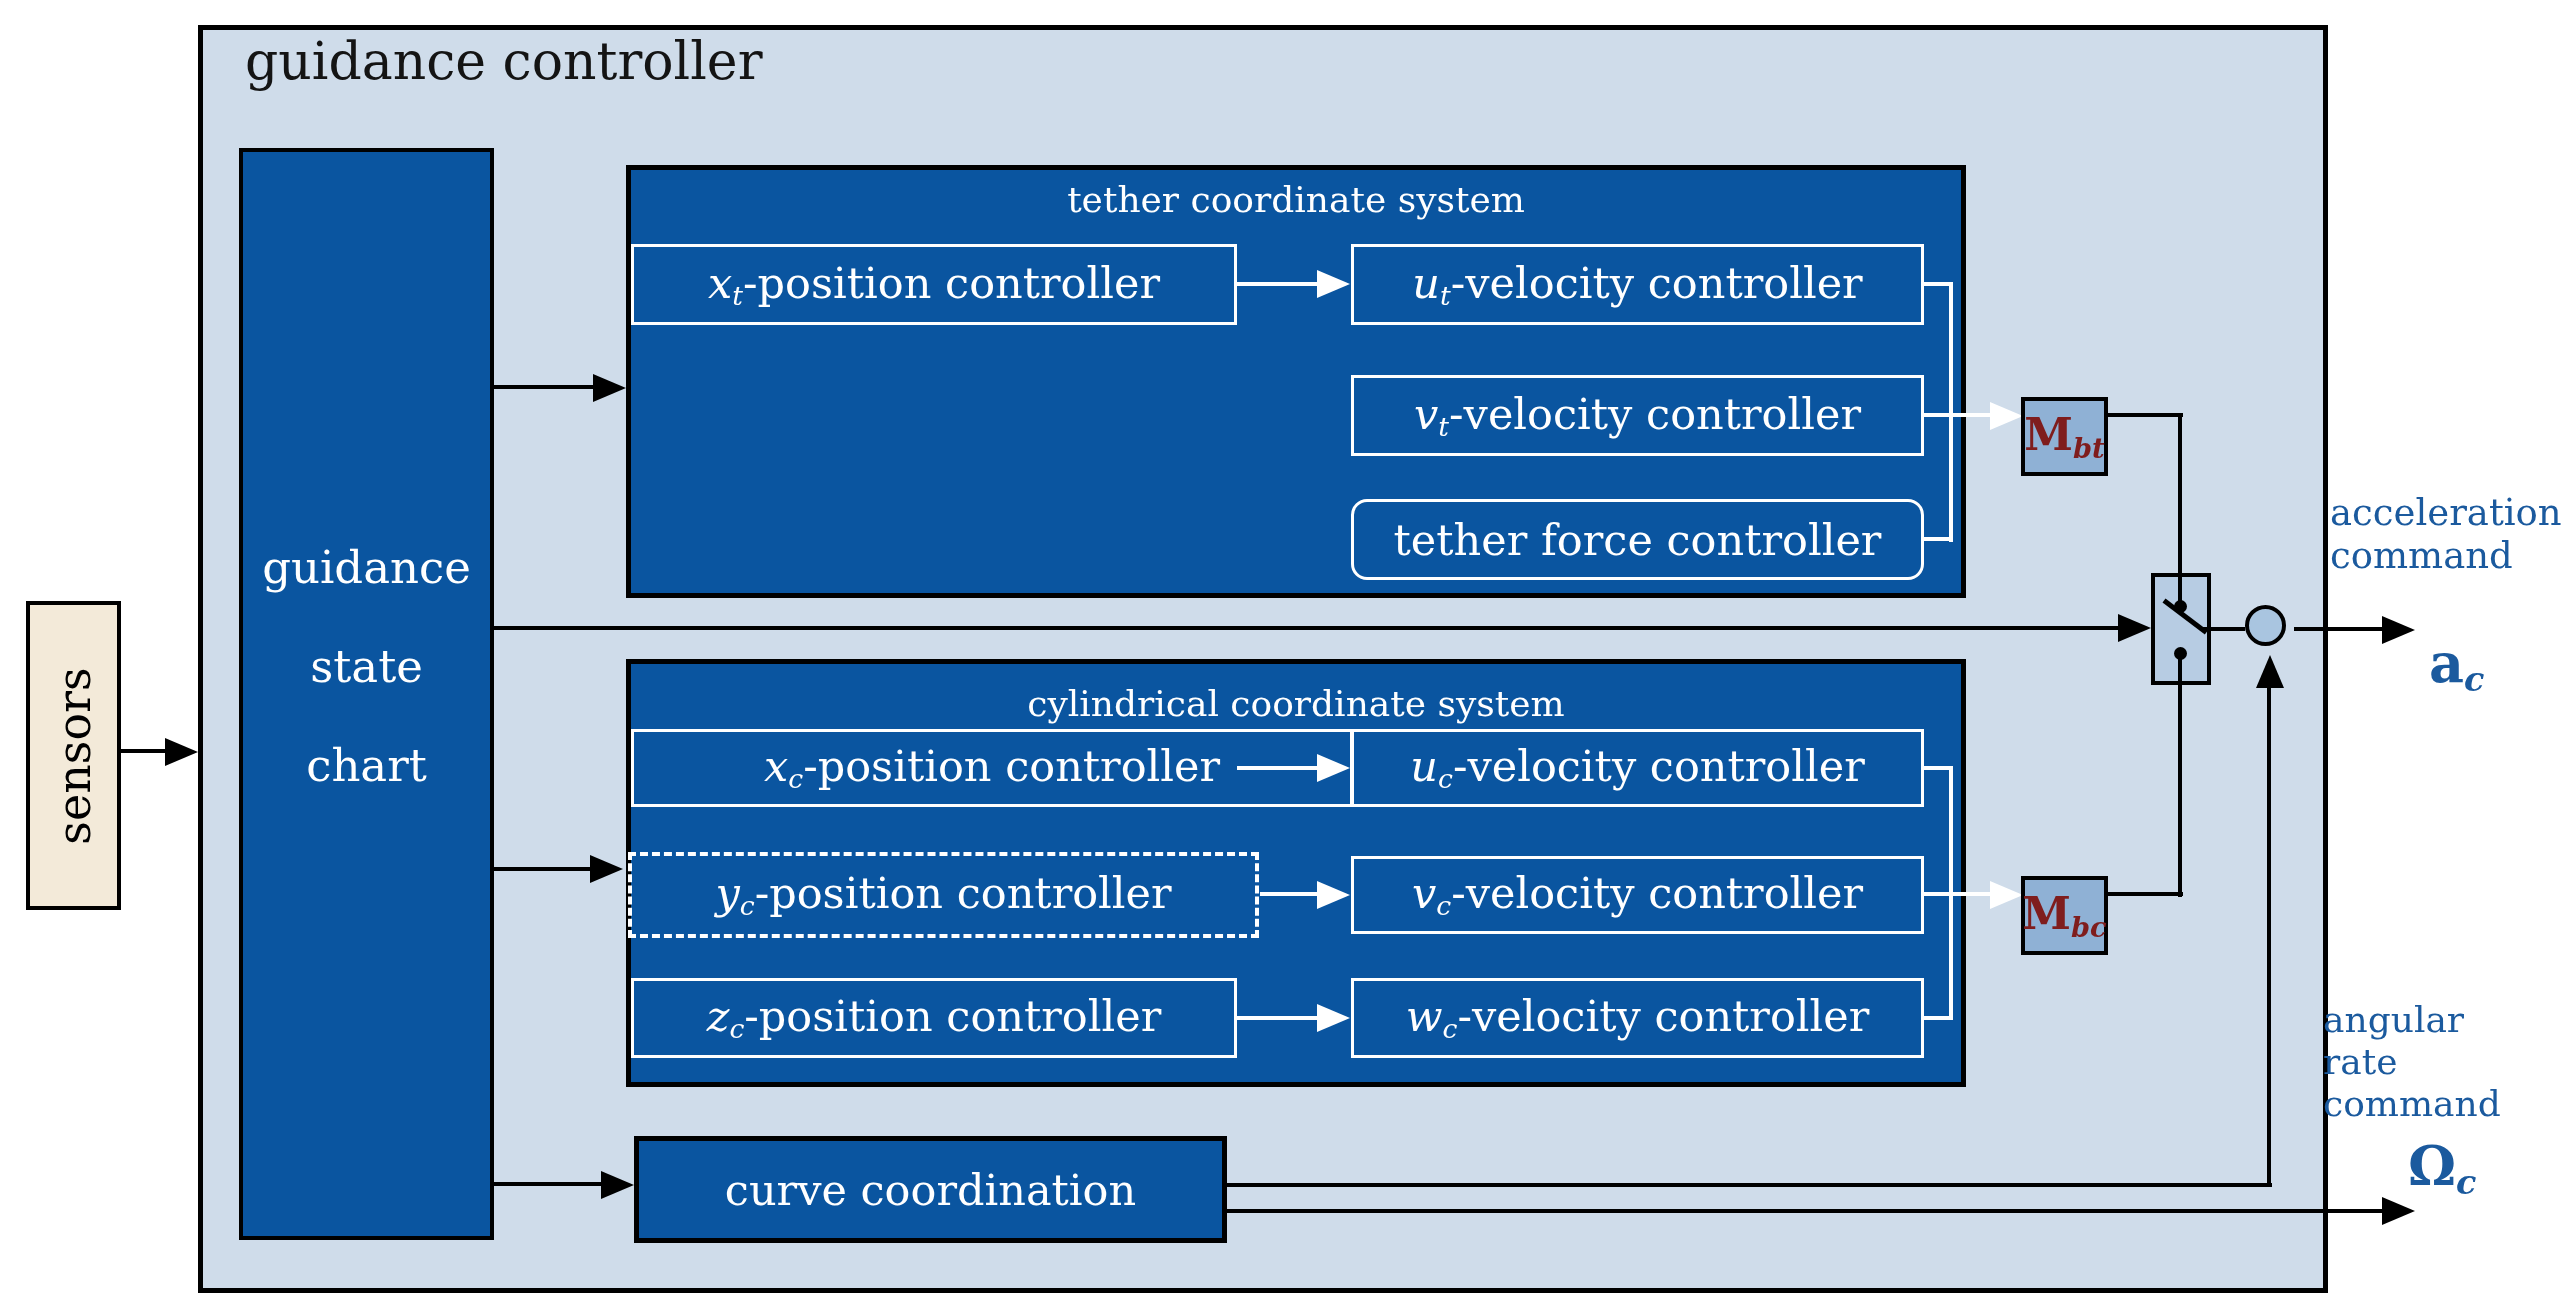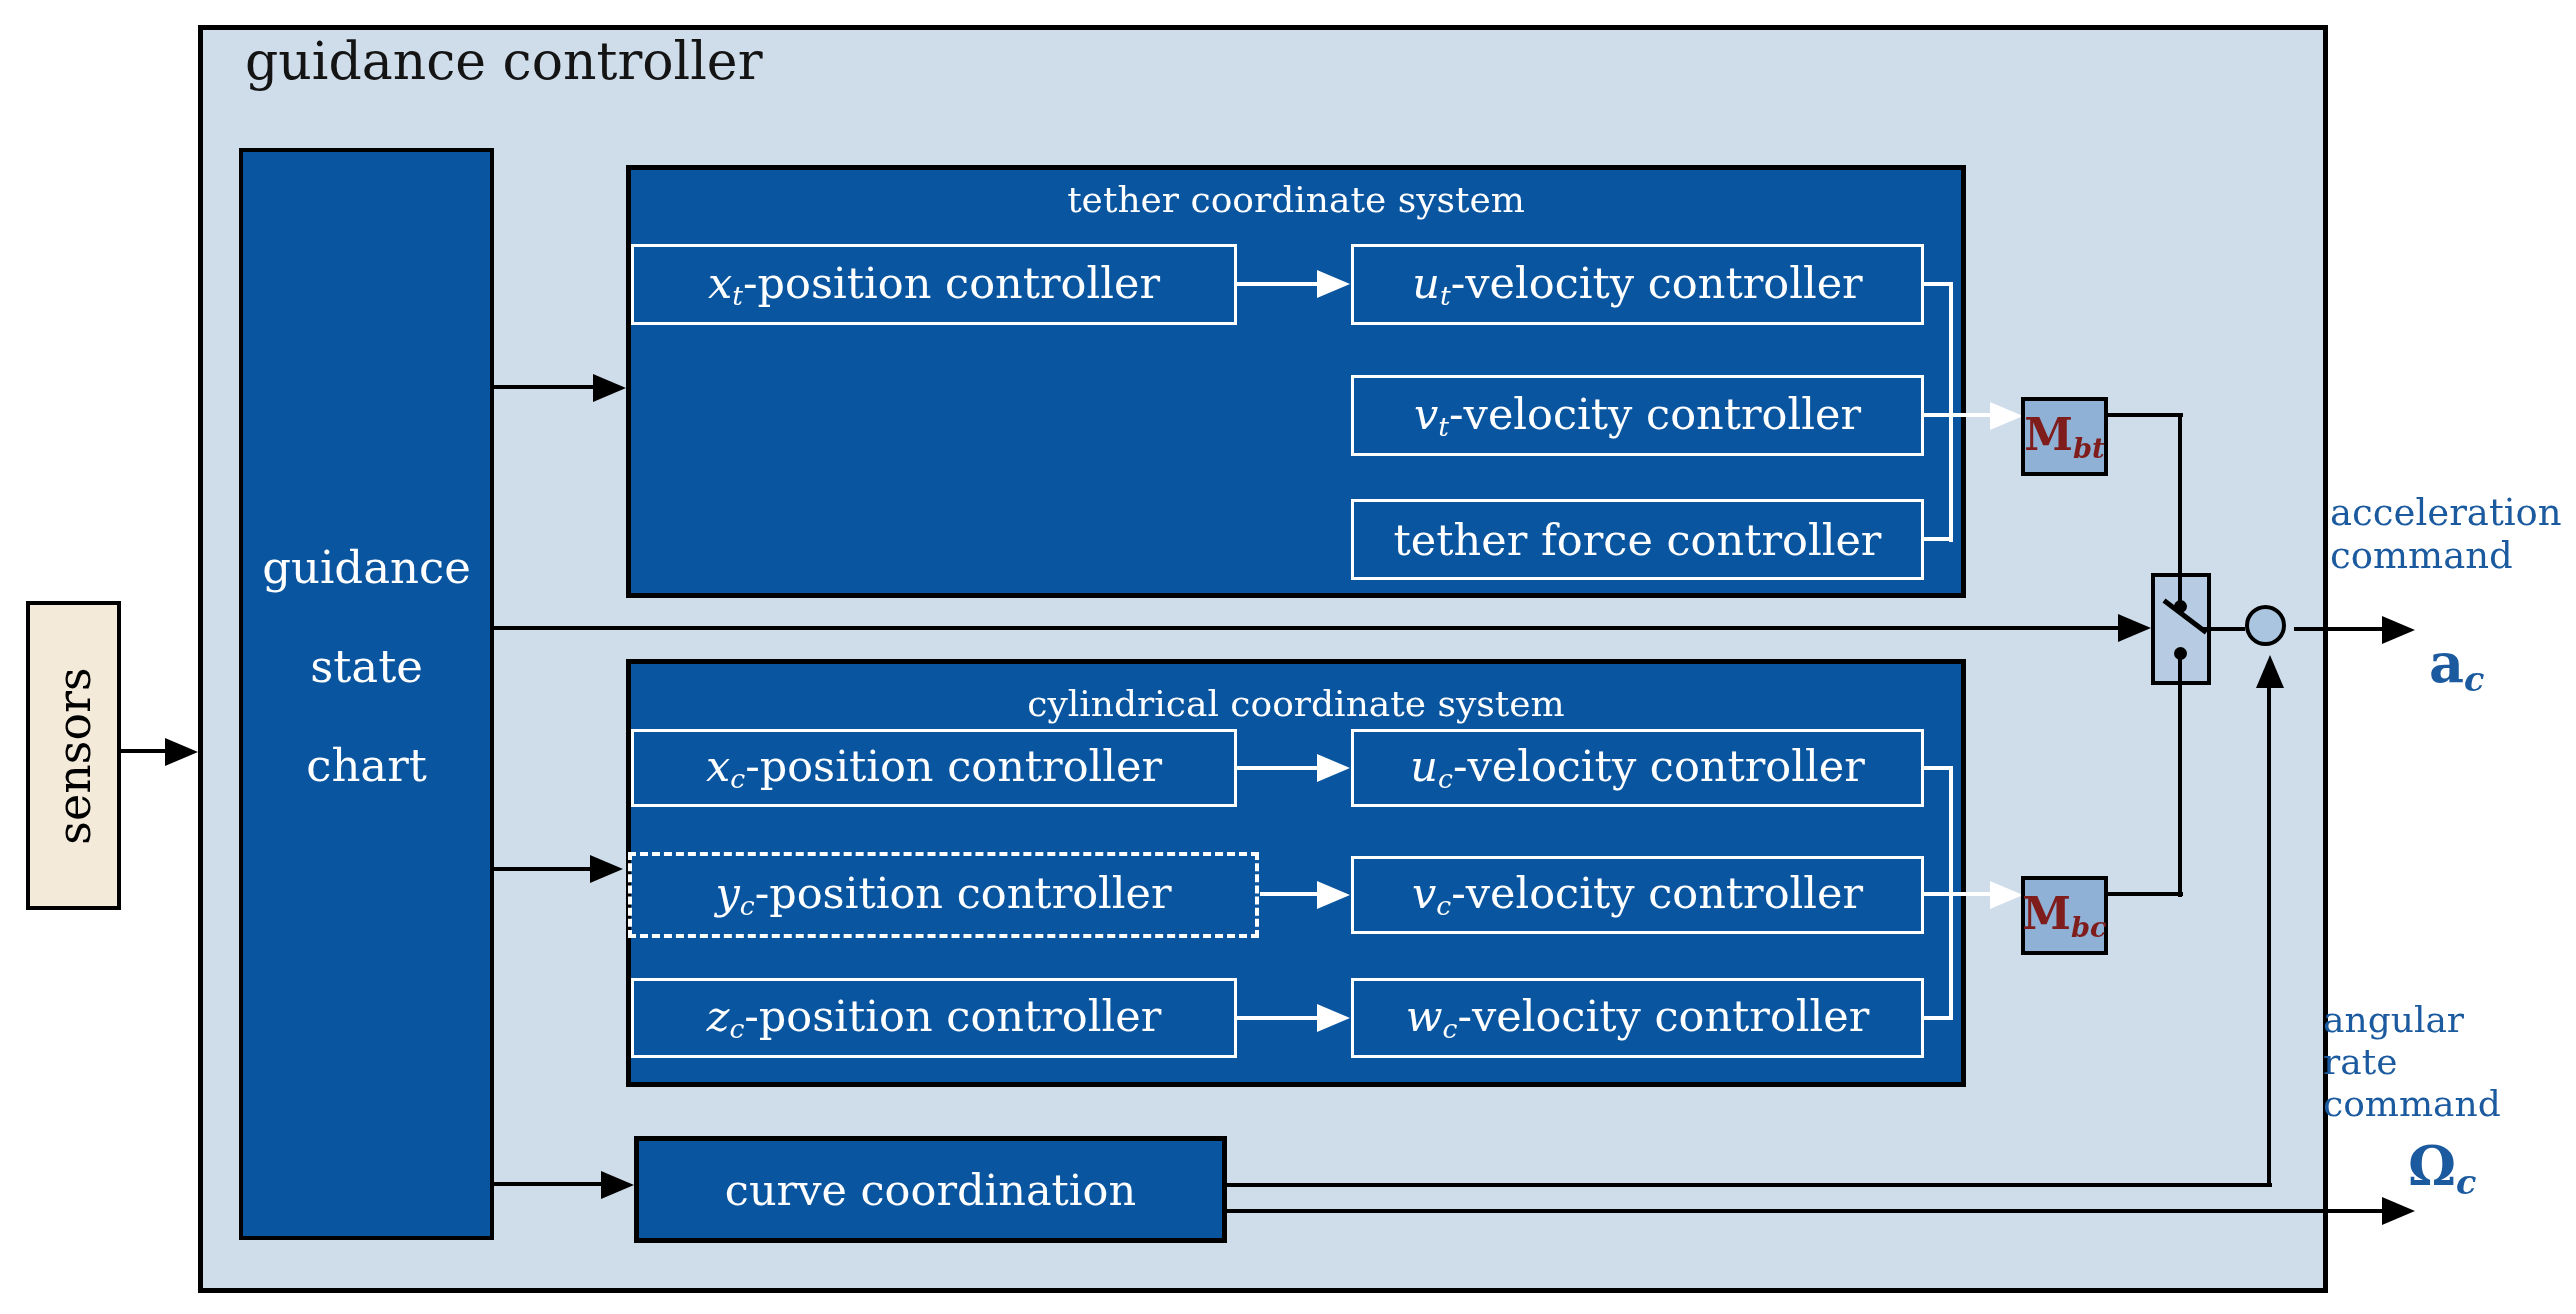--- a/index.html
+++ b/index.html
@@ -61,37 +61,37 @@
   <div class="abs wbox" style="left:1351px;top:244px;width:573px;height:81px;text-align:center;">
     <span>
       <span class="mvar">u</span><span class="msub">t</span><span>-velocity controller</span>
     </span>
   </div>
   <div class="abs wbox" style="left:1351px;top:375px;width:573px;height:81px;justify-content:center;">
     <span>
       <span class="mvar">v</span><span class="msub">t</span><span>-velocity controller</span>
     </span>
   </div>
-  <div class="abs wbox" style="left:1351px;top:499px;width:573px;height:81px;">
+  <div class="abs wbox" style="left:1351px;top:499px;width:573px;height:81px;border-radius:16px;">
     <span>tether force controller</span>
   </div>
 
   <div class="abs whl" style="left:1237px;top:282px;width:80px;"></div>
   <div class="abs ah ahw" style="left:1317px;top:270px;"></div>
   <div class="abs whl" style="left:1922px;top:282px;width:31px;"></div>
   <div class="abs whl" style="left:1922px;top:413px;width:31px;"></div>
   <div class="abs whl" style="left:1922px;top:537px;width:31px;"></div>
   <div class="abs wvl" style="left:1949px;top:282px;height:260px;"></div>
   <div class="abs whl" style="left:1951px;top:413px;width:39px;"></div>
   <div class="abs ah ahw" style="left:1990px;top:402px;"></div>
 
   <div class="abs dark" style="left:626px;top:659px;width:1340px;height:428px;"></div>
   <div class="abs hdr" style="left:626px;top:683px;width:1340px;">cylindrical coordinate system</div>
 
-  <div class="abs wbox" style="left:631px;top:729px;width:606px;height:78px;">
+  <div class="abs wbox" style="left:631px;top:729px;width:722px;height:78px;">
     <span>
       <span class="mvar">x</span><span class="msub">c</span><span>-position controller</span>
     </span>
   </div>
   <div class="abs wbox wdash" style="left:628px;top:852px;width:631px;height:86px;">
     <span>
       <span class="mvar">y</span><span class="msub">c</span><span>-position controller</span>
     </span>
   </div>
   <div class="abs wbox" style="left:631px;top:978px;width:606px;height:80px;">

